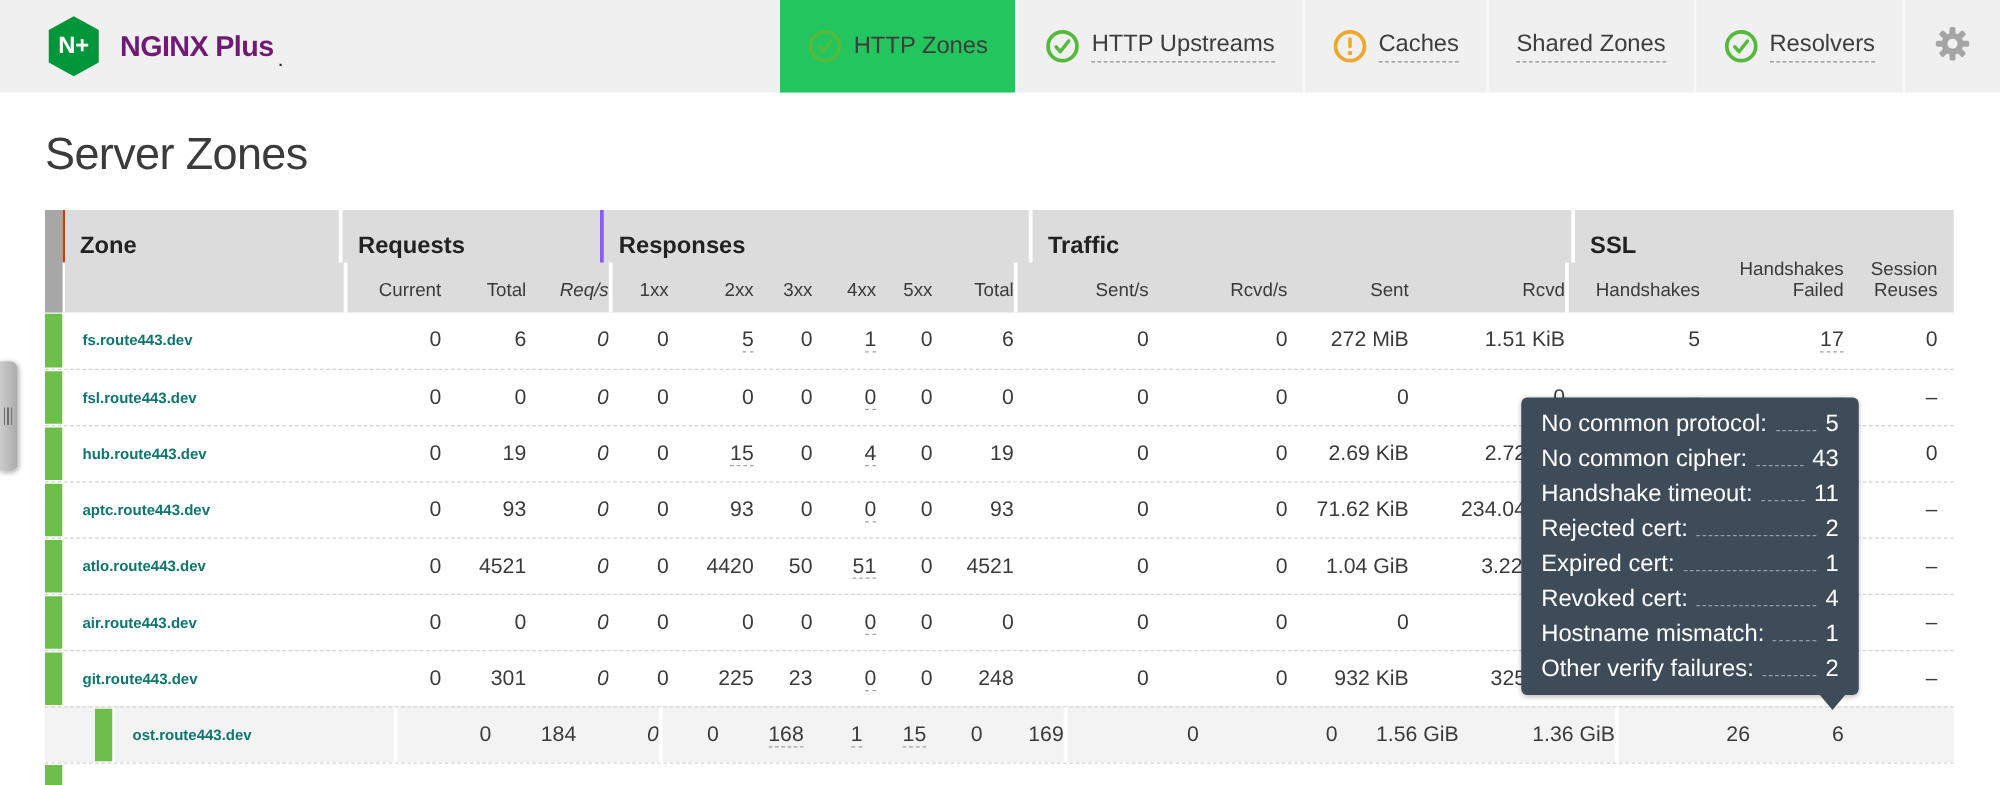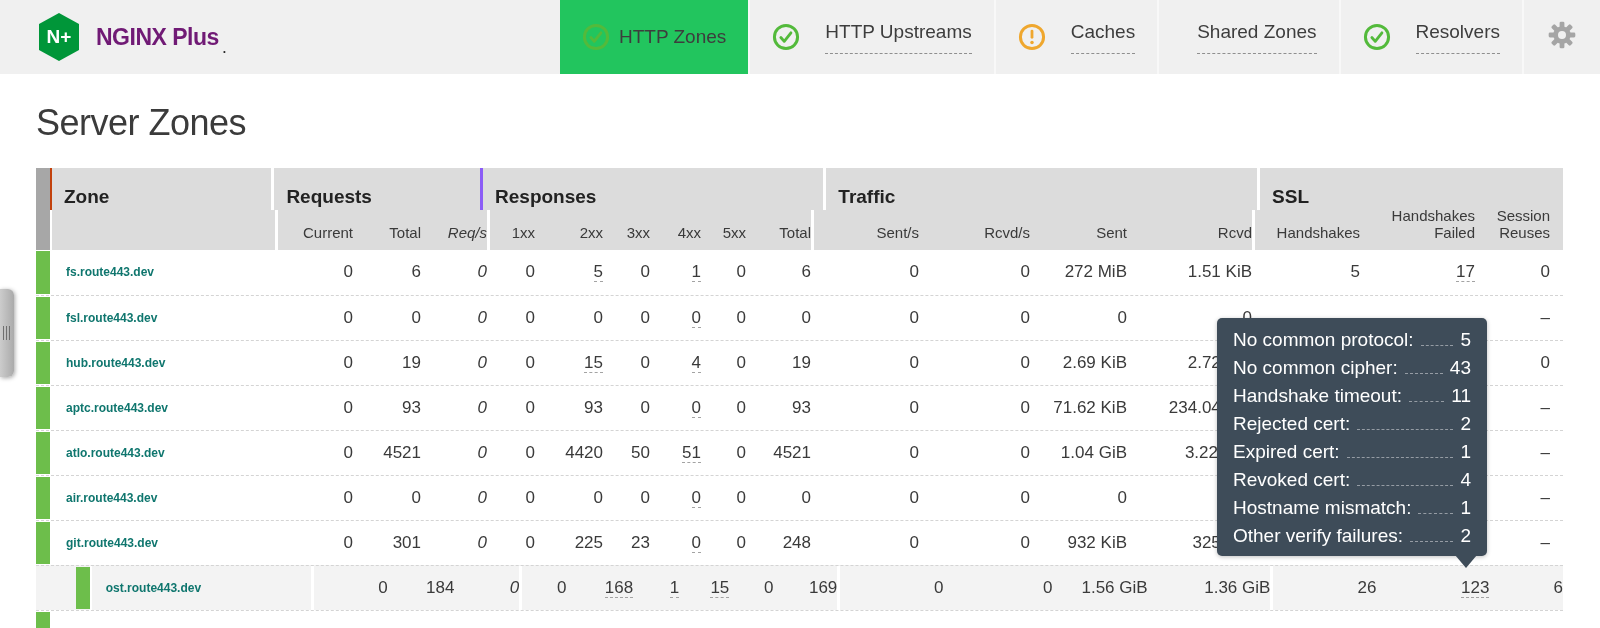--- a/index.html
+++ b/index.html
@@ -17,21 +17,21 @@
     color:#fff; font-weight:bold; font-size:19px; letter-spacing:0; }
   .brandname { font-size:23px; font-weight:bold; color:#701a75; letter-spacing:-0.5px; }
   .branddot { font-size:12px; font-weight:bold; color:#262626; align-self:flex-end; margin:0 0 18px -10px; }
   .spacer { flex:1; }
 
   .tabs { display:flex; align-items:stretch; }
   .tab { display:flex; align-items:center; gap:9px; padding:0 22px; cursor:pointer;
          border-left:2px solid #f8f8f8; }
   .tab.active { background:#22c55e; border-left:none; }
   .tablabel { font-size:19px; color:#3d3d3d; white-space:nowrap; }
-  .tab:not(.active) .tablabel { border-bottom:1px dashed #8f8f8f; padding-bottom:10px;margin-left:16px; }
+  .tab:not(.active) .tablabel { border-bottom:1px dashed #8f8f8f; padding-bottom:2px; }
   .tabicon { width:28px; height:28px; flex:0 0 auto; }
   .tabicon svg { display:block; }
   .tabicon .warnsvg { display:none; }
   .tabicon.warn .warnsvg { display:block; }
   .gearcell { display:flex; align-items:center; justify-content:center; width:78px;
               border-left:2px solid #f8f8f8; cursor:pointer; }
 
   
   .pagetitle { margin:28px 0 24px 36px; font-size:36px; font-weight:400; color:#3b3b3b; letter-spacing:-0.5px; }
 
@@ -354,21 +354,20 @@
     <div class="c c-x2"><span class="u">168</span></div>
     <div class="c c-x3"><span class="u">1</span></div>
     <div class="c c-x4"><span class="u">15</span></div>
     <div class="c c-x5">0</div>
     <div class="c c-rtotal">169</div>
     <div class="c c-sents gs3">0</div>
     <div class="c c-rcvds">0</div>
     <div class="c c-sent">1.56 GiB</div>
     <div class="c c-rcvd">1.36 GiB</div>
     <div class="c c-hs gs3">26</div>
-    <div class="c c-hf"><span class="u">123</span></div>
     <div class="c c-sr">6</div>
   </div>
         <div class="row partial">
     <div class="c c-ind"></div>
     <div class="c c-zone"></div>
     <div class="c c-current gs3"></div>
     <div class="c c-total"></div>
     <div class="c c-reqs"></div>
     <div class="c c-x1 gs3"></div>
     <div class="c c-x2"></div>

